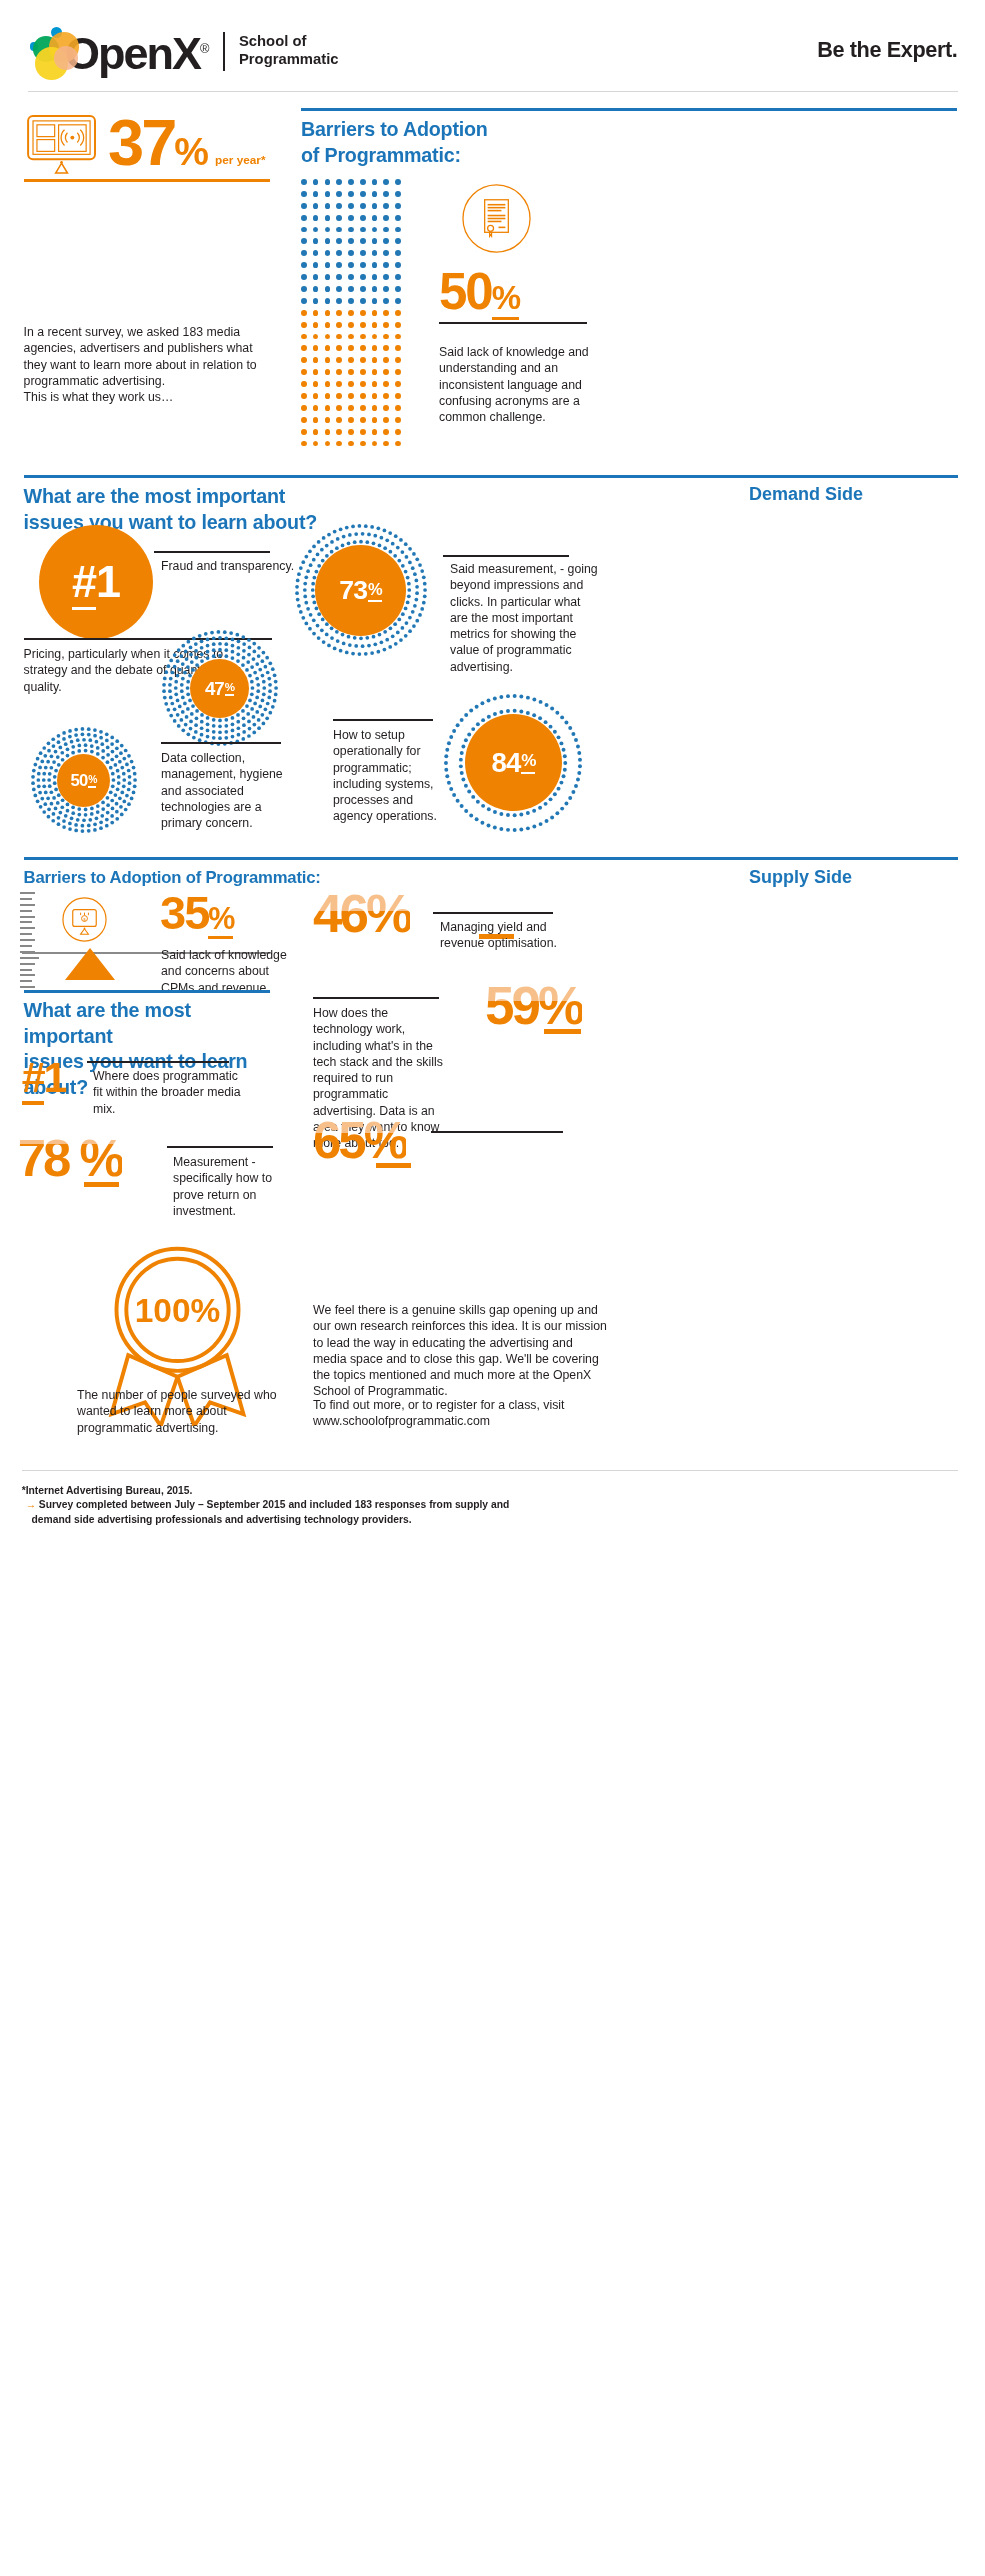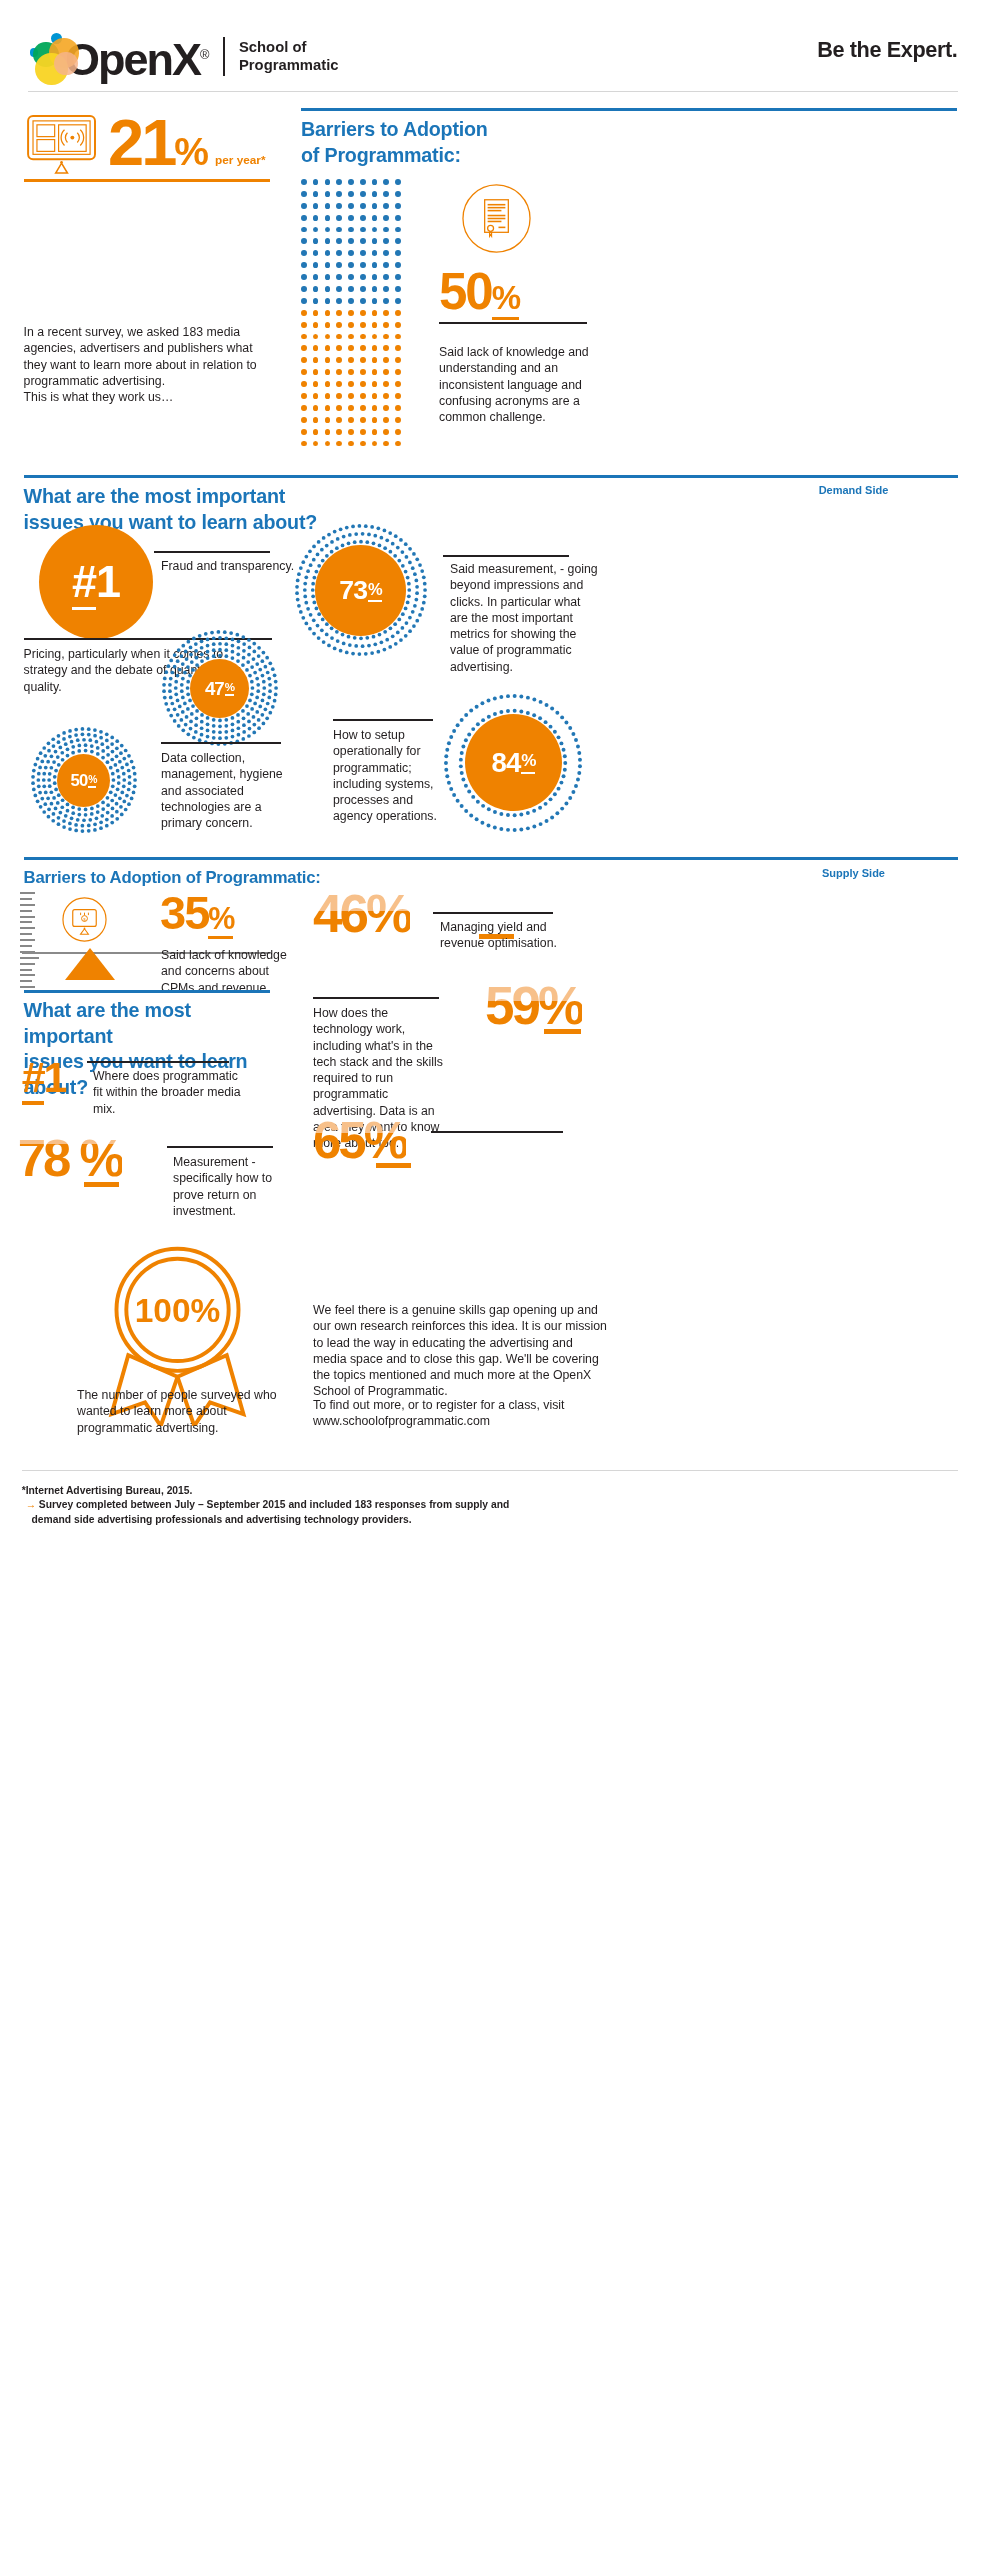--- a/index.html
+++ b/index.html
@@ -11,35 +11,35 @@
     color:#231f20; overflow:hidden;
   }
   .page { position:relative; width:985px; height:2576px; }
 
   
   .abs { position:absolute; }
   .rule-blue { background:#1b75b8; height:3px; width:100%; }
   .rule-grey { background:#d6d6d6; height:1px; width:100%; }
   .rule-orange { background:#ef8200; height:3px; }
   .sec-title { color:#1b75b8; font-weight:bold; font-size:19.7px; line-height:25.6px; letter-spacing:-0.2px;}
-  .side-tag { color:#1b75b8; font-weight:bold; font-size:11px; text-align:center; }
+  .side-tag { color:#1b75b8; font-weight:bold; font-size:18px; text-align:left; }
   .body-sm { font-size:12.3px; line-height:16.3px; color:#231f20; }
 
   
   #header { top:0; left:0; width:985px; height:99px; }
   .logo-wrap { position:absolute; left:27.6px; top:23.6px; display:flex; align-items:center; }
   .logo-dots { position:relative; width:59px; height:55px; }
   .logo-dots i { position:absolute; border-radius:50%; display:block; }
   .d1 { width:8.9px;  height:8.9px;  background:#0095d3; left:2px;  top:18.7px; }
   .d2 { width:10.8px; height:10.8px; background:#0095d3; left:23.6px; top:3.9px;  }
   .d3 { width:25.6px; height:25.6px; background:#00a758; left:5.9px;  top:12.8px; opacity:.95;}
   .d4 { width:29.6px; height:29.6px; background:#f5a623; left:21.7px; top:8.9px;  opacity:.9; }
   .d5 { width:32.5px; height:32.5px; background:#f9d423; left:7.9px;  top:23.6px; opacity:.95;}
   .d6 { width:23.6px; height:23.6px; background:#f6b48a; left:26.6px; top:22.7px; opacity:.85;}
-  .logo-word { font-size:45px; font-weight:bold; letter-spacing:-2px; margin-left:-21.7px; line-height:61px; }
+  .logo-word { font-size:45px; font-weight:bold; letter-spacing:-2px; margin-left:-21.7px; line-height:47px; }
   .logo-reg { font-size:12.8px; vertical-align:super; font-weight:normal; }
   .logo-div { width:2px; height:39px; background:#231f20; margin:0 13.8px 0 15.8px; }
   .logo-sub { font-size:14.8px; font-weight:bold; line-height:17.7px; }
   .tagline { position:absolute; right:27.6px; top:37px; font-size:21.7px; font-weight:bold; letter-spacing:-0.4px;}
   #head-rule { left:27.6px; top:91px; width:930px; }
 
   
   #monitor { left:25.6px; top:114px; width:77px; height:61px; }
   .stat28 { position:absolute; left:108px; top:110px; font-size:65px; font-weight:bold; color:#ef8200; letter-spacing:-3px; line-height:65px;}
   .stat28 .pc { font-size:39px; letter-spacing:-1px; }
@@ -195,21 +195,21 @@
     <rect x="7" y="7" width="58" height="34" fill="none" stroke="#ef8200" stroke-width="1.2"></rect>
     <rect x="11" y="11" width="18" height="12" fill="none" stroke="#ef8200" stroke-width="1.2"></rect>
     <rect x="11" y="26" width="18" height="12" fill="none" stroke="#ef8200" stroke-width="1.2"></rect>
     <rect x="33" y="11" width="28" height="27" fill="none" stroke="#ef8200" stroke-width="1.2"></rect>
     <circle cx="47" cy="24" r="2" fill="#ef8200"></circle>
     <path d="M42 19 a7 7 0 0 0 0 10 M52 19 a7 7 0 0 1 0 10" fill="none" stroke="#ef8200" stroke-width="1.3"></path>
     <path d="M39 16 a11 11 0 0 0 0 16 M55 16 a11 11 0 0 1 0 16" fill="none" stroke="#ef8200" stroke-width="1.3"></path>
     <circle cx="36" cy="49" r="1.3" fill="#ef8200"></circle>
     <path d="M30 60 L36 50 L42 60 Z" fill="none" stroke="#ef8200" stroke-width="1.6"></path>
   </svg>
-  <div class="stat28"><span>21</span><span class="pc">%</span></div>
+  <div class="stat28"><span>37</span><span class="pc">%</span></div>
   <div class="peryear">per year*</div>
   <div class="abs rule-orange" id="intro-orange-rule"></div>
   <div class="abs body-sm" id="intro-sub1">In a recent survey, we asked 183 media agencies, advertisers and publishers what they want to learn more about in relation to programmatic advertising.</div>
   <div class="abs body-sm" id="intro-sub2">This is what they work us…</div>
 
   <div class="abs rule-blue" id="bar1-rule"></div>
   <div class="abs sec-title" id="bar1-title">
     <div>Barriers to Adoption</div>
     <div>of Programmatic:</div>
   </div>

